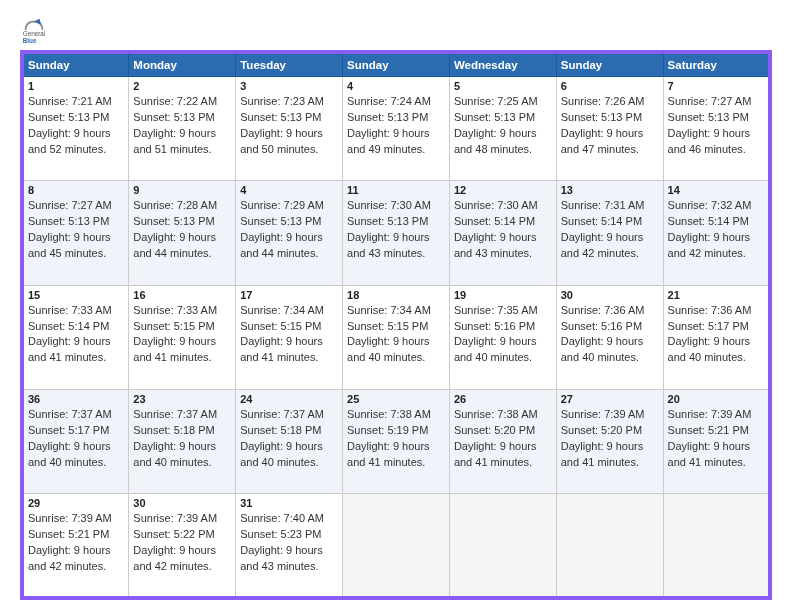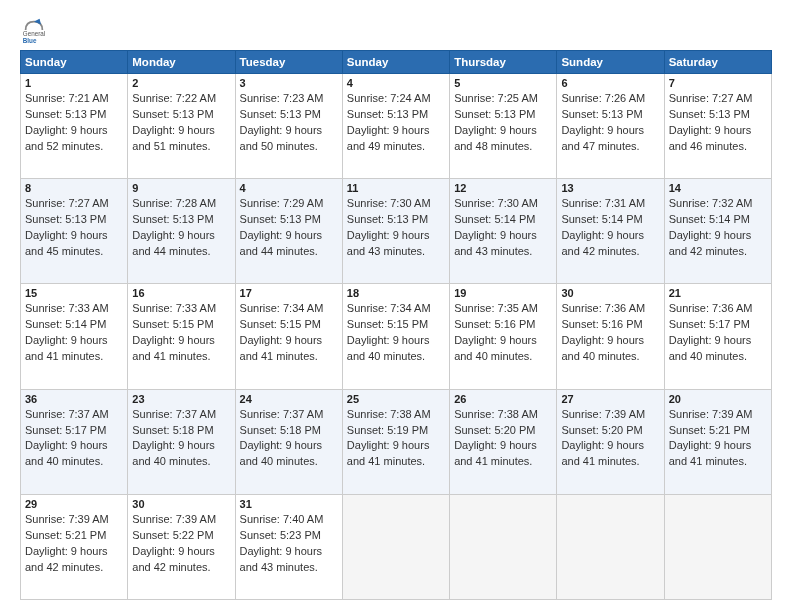--- a/index.html
+++ b/index.html
@@ -41,21 +41,21 @@
       color: #222;
       line-height: 1.1;
     }
     .location-title {
       font-size: 14px;
       color: #444;
       margin-top: 2px;
     }
     .calendar {
       flex: 1;
-      border: 1px solid #8b5cf6;
+      border: 4px solid #8b5cf6;
       border-collapse: collapse;
       width: 100%;
       table-layout: fixed;
     }
     .calendar th {
       background: #2b6cb0;
       color: #fff;
       font-size: 11.5px;
       font-weight: bold;
       padding: 5px 4px;
@@ -112,21 +112,21 @@
     </div>
   </div>
 
   <table class="calendar" id="cal-table">
     <thead>
       <tr id="header-row">
           <th>Sunday</th>
           <th>Monday</th>
           <th>Tuesday</th>
           <th>Sunday</th>
-          <th>Thursday</th>
+          <th>Wednesday</th>
           <th>Sunday</th>
           <th>Saturday</th>
         </tr>
     </thead>
     <tbody id="cal-body">
         <tr>
           <td>
             <span class="day-num">1</span>
             <div class="day-info">Sunrise: 7:21 AM<br>Sunset: 5:13 PM<br>Daylight: 9 hours and 52 minutes.</div>
           </td>

